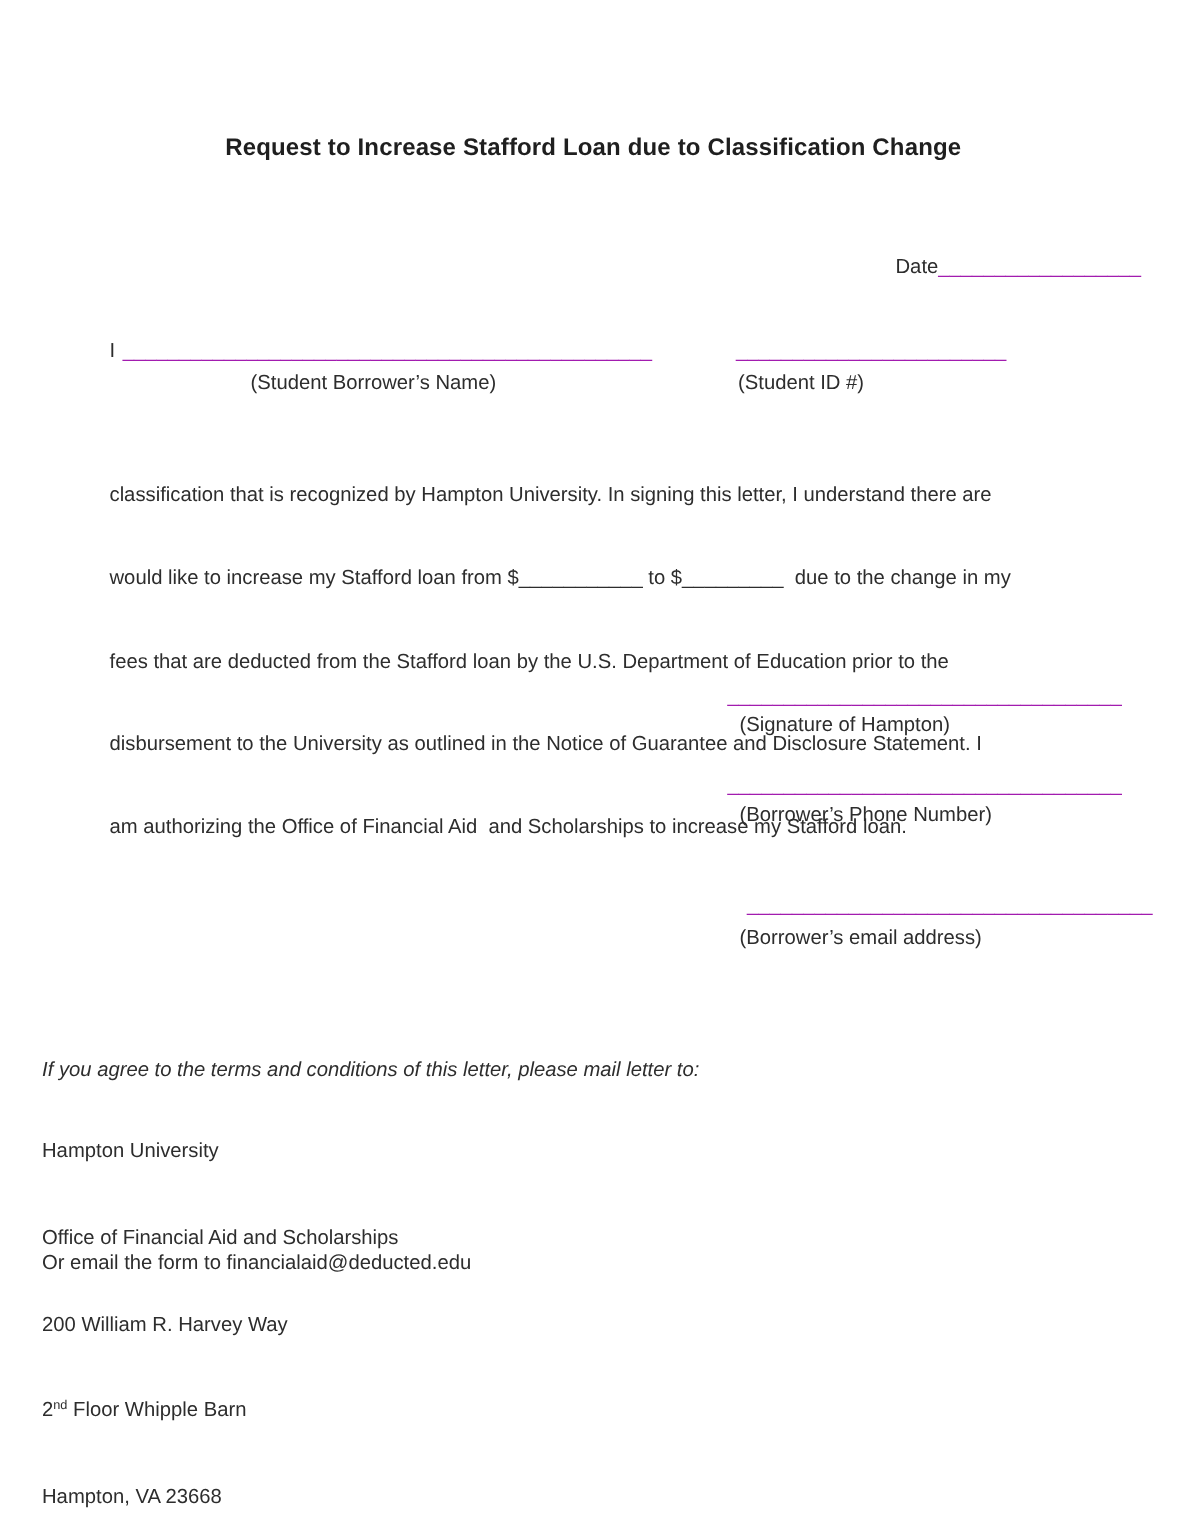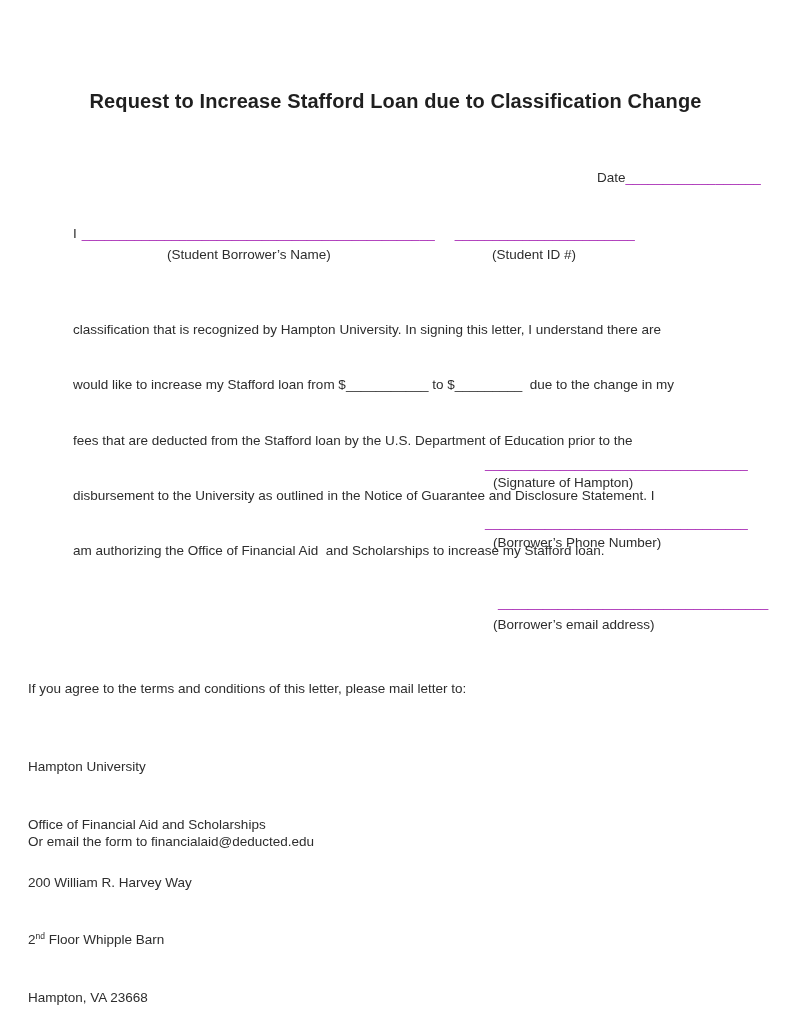--- a/index.html
+++ b/index.html
@@ -10,42 +10,42 @@
     background: #ffffff;
     font-family: "Liberation Sans", "DejaVu Sans", sans-serif;
     color: #2d2d2d;
     overflow: hidden;
   }
   .abs { position: absolute; white-space: pre-wrap; }
   .fs { font-size: 13.5px; line-height: 18.5px; }
   .title {
     top: 90px; left: 0; width: 791px;
     text-align: center;
-    font-size: 20px; font-weight: bold;
+    font-size: 16px; font-weight: bold;
     color: #1f1f1f;
     letter-spacing: 0.1px;
   }
   .blank { color: #a21caf; }
   .date-row { top: 169px; left: 597px; }
   .name-row { top: 225px; left: 73px; }
   .name-row .nb { margin-left: 5px; }
-  .name-row .ib { margin-left: 20px; }
+  .name-row .ib { margin-left: 56px; }
   .labels-row { top: 246px; left: 0; width: 791px; height: 20px; }
   .labels-row span { position: absolute; top: 0; }
   .name-label { left: 167px; }
   .id-label { left: 492px; }
   .body-par { top: 284px; left: 73px; width: 700px; }
   .body-par .doc-line { white-space: pre-wrap; line-height: 18.3px; }
   .u1 { top: 455px; left: 485px; }
   .l1 { top: 474px; left: 493px; }
   .u2 { top: 514px; left: 485px; }
   .l2 { top: 534px; left: 493px; text-align: right; }
   .u3 { top: 594px; left: 498px; }
   .l3 { top: 616px; left: 493px; }
-  .mail-intro { top: 680px; left: 28px; }
+  .mail-intro { top: 704px; left: 28px; font-style: italic; }
   .address { top: 719px; left: 28px; line-height: 19.2px; }
   .email-line { top: 833px; left: 28px; }
   .sup {
     font-size: 8.5px;
     vertical-align: 5px;
     line-height: 0;
   }
 </style>
 </head>
 <body>

